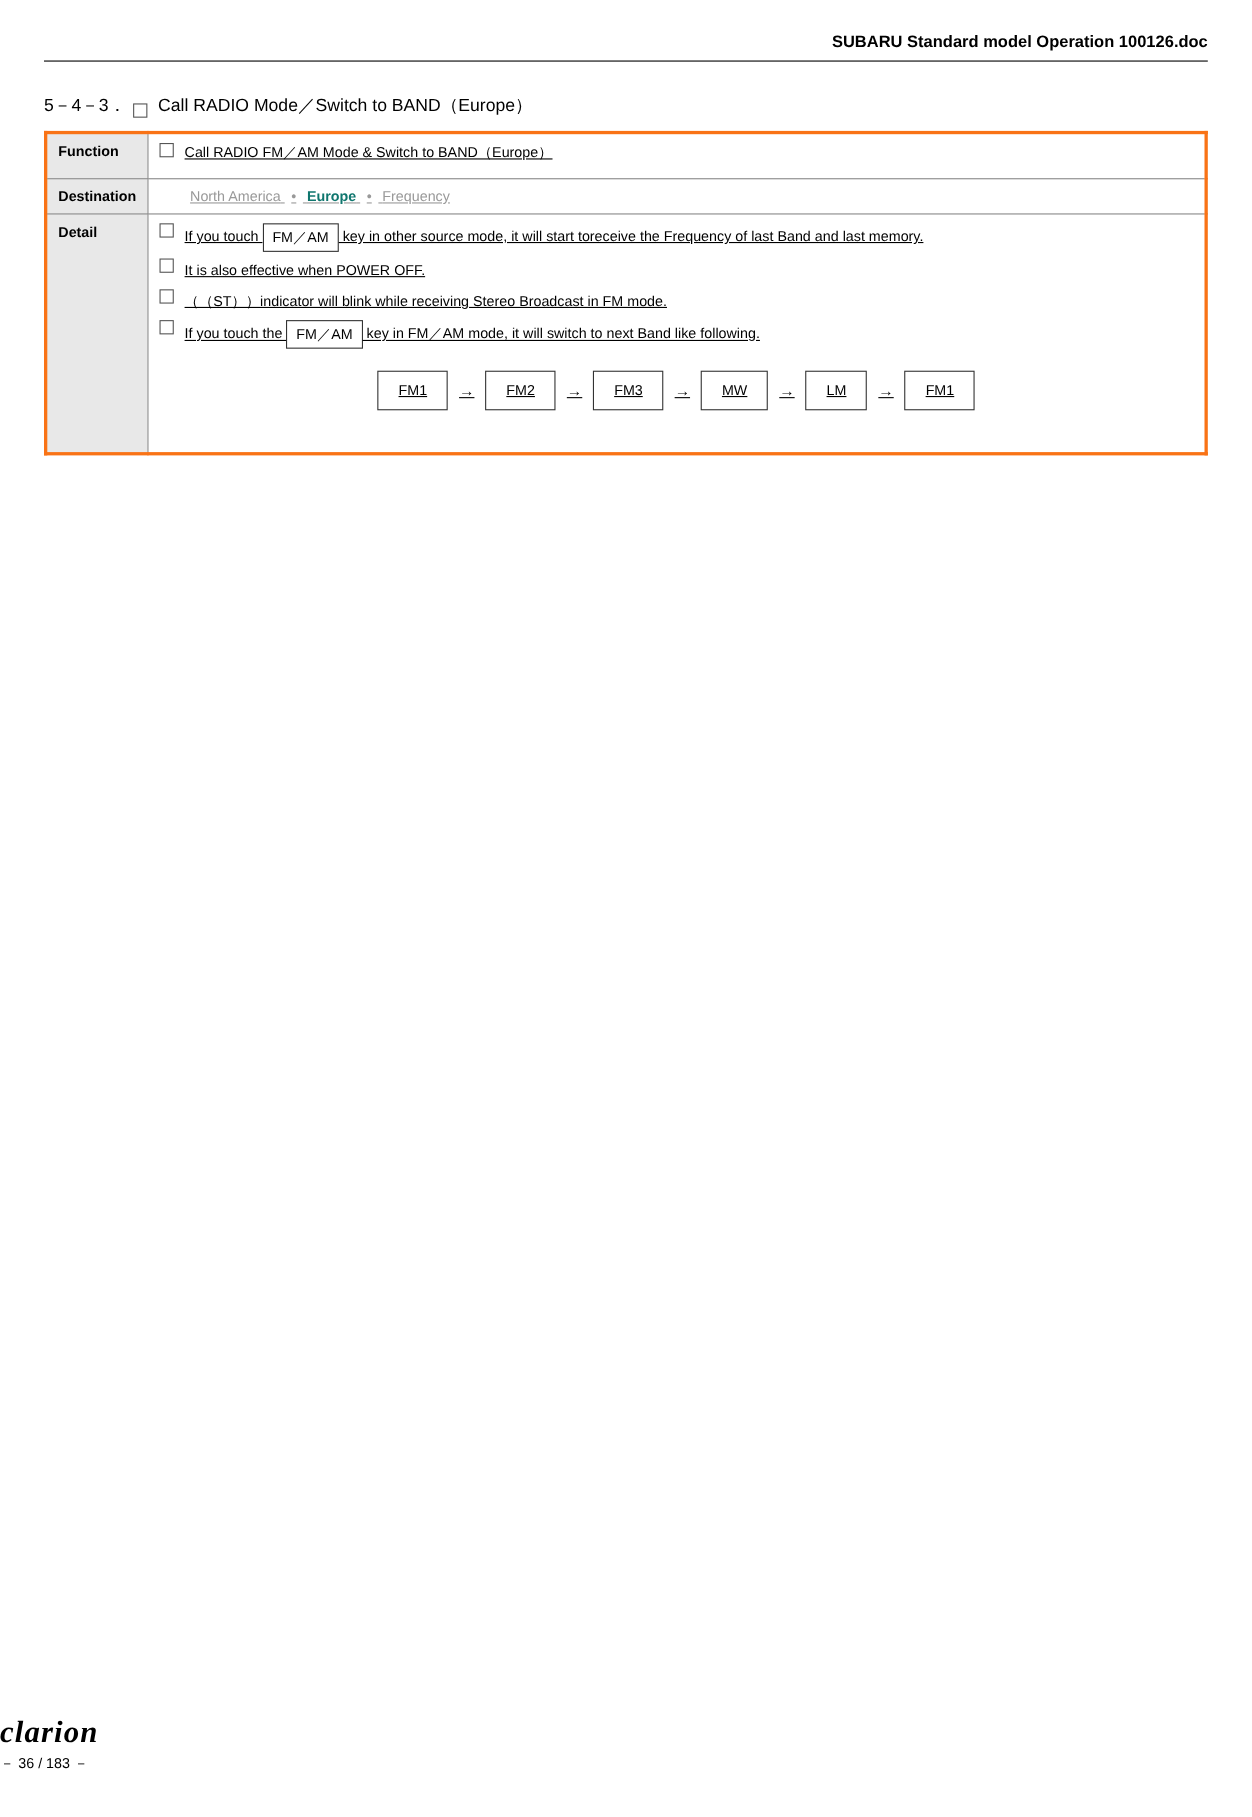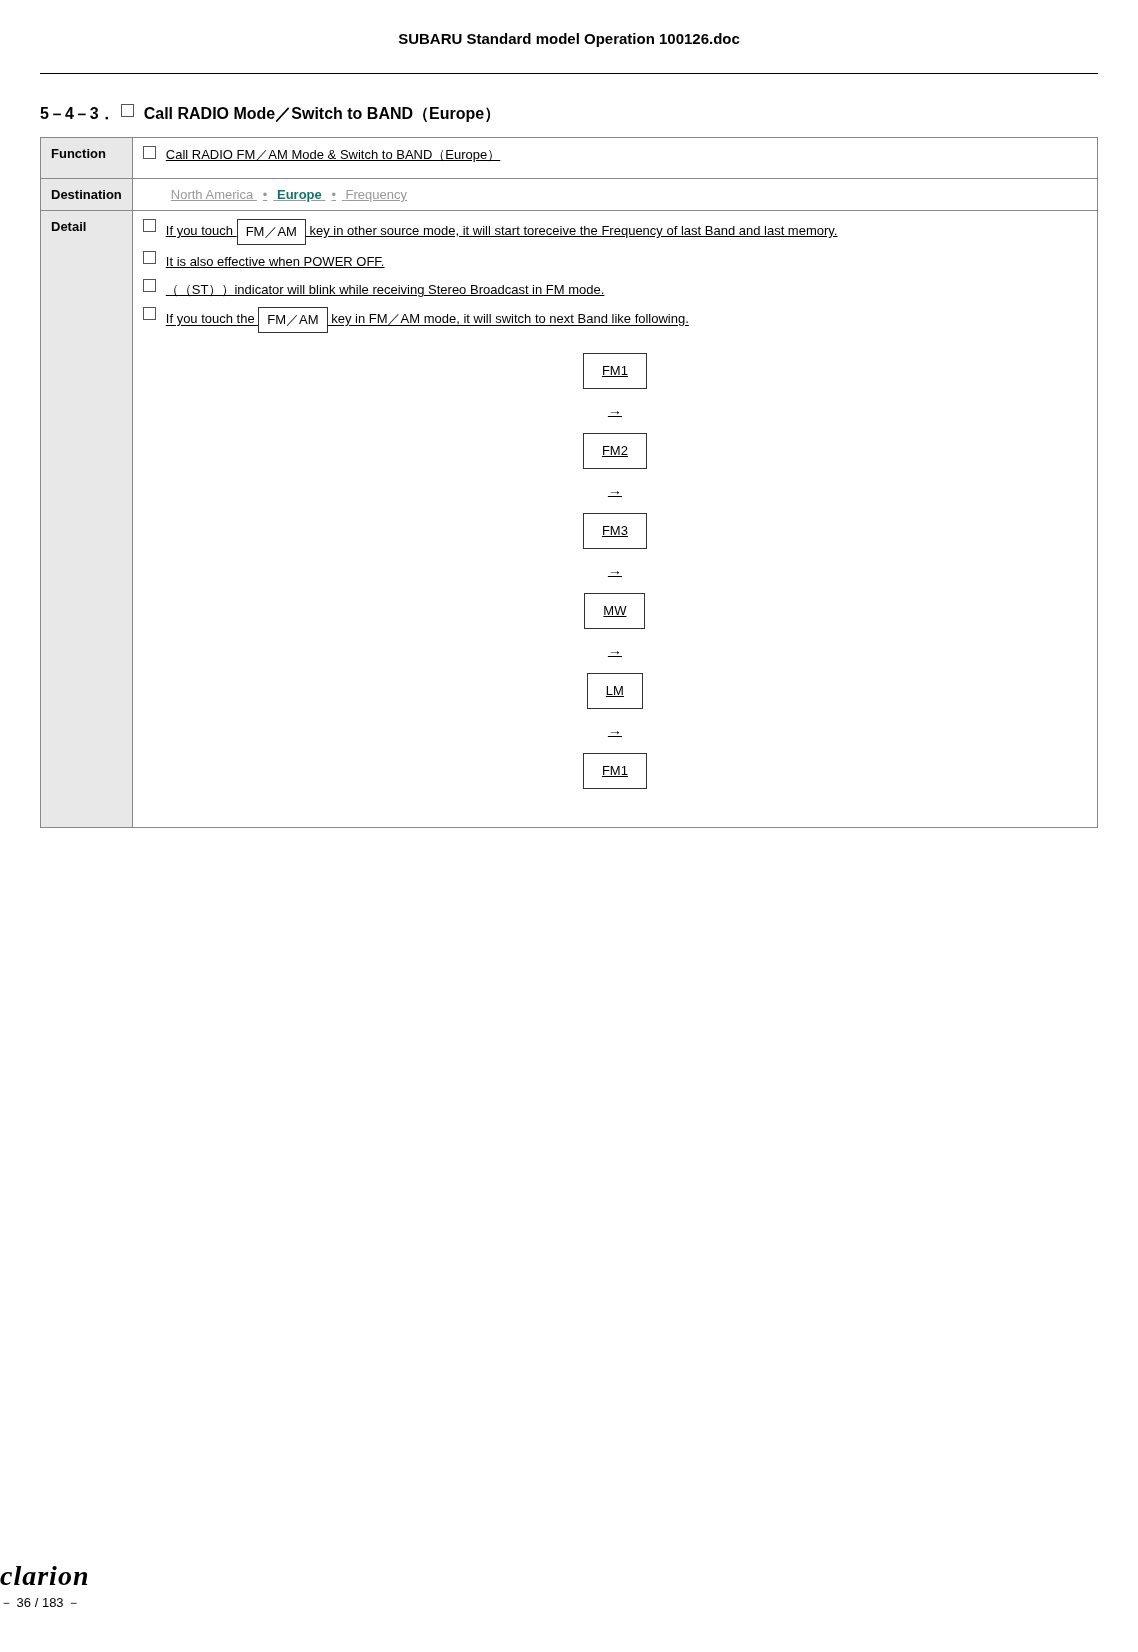--- a/index.html
+++ b/index.html
@@ -12,51 +12,51 @@
       background: #ffffff;
       font-family: Arial, sans-serif;
       font-size: 13px;
       color: #000000;
       width: 1138px;
       min-height: 1652px;
       padding: 30px 40px;
     }
 
     .page-header {
-      text-align: center;
+      text-align: right;
       font-weight: bold;
       font-size: 15px;
       margin-bottom: 30px;
-      padding-bottom: 26px;
+      padding-bottom: 8px;
       border-bottom: 1px solid #000;
     }
 
     .section-title {
       font-size: 16px;
-      font-weight: bold;
+      font-weight: normal;
       margin-bottom: 12px;
       display: flex;
-      align-items: flex-start;
+      align-items: flex-end;
       gap: 6px;
     }
 
     .checkbox-inline {
       display: inline-block;
       width: 13px;
       height: 13px;
       border: 1.5px solid #555;
       vertical-align: middle;
       margin-right: 4px;
       flex-shrink: 0;
     }
 
     .main-table {
       border-collapse: collapse;
       width: 100%;
-      border: 1px solid #f97316;
+      border: 3px solid #f97316;
     }
 
     .main-table td {
       border: 1px solid #888;
       padding: 8px 10px;
       vertical-align: top;
     }
 
     .label-cell {
       background: #e8e8e8;
@@ -97,21 +97,20 @@
     .detail-line-text {
       flex: 1;
     }
 
     .band-flow {
       display: flex;
       align-items: center;
       justify-content: center;
       gap: 10px;
       margin: 20px 0 10px 0;
-      flex-direction: column;
     }
 
     .band-box {
       border: 1.5px solid #333;
       padding: 6px 18px;
       font-size: 13px;
       background: #fff;
       min-width: 55px;
       text-align: center;
     }

